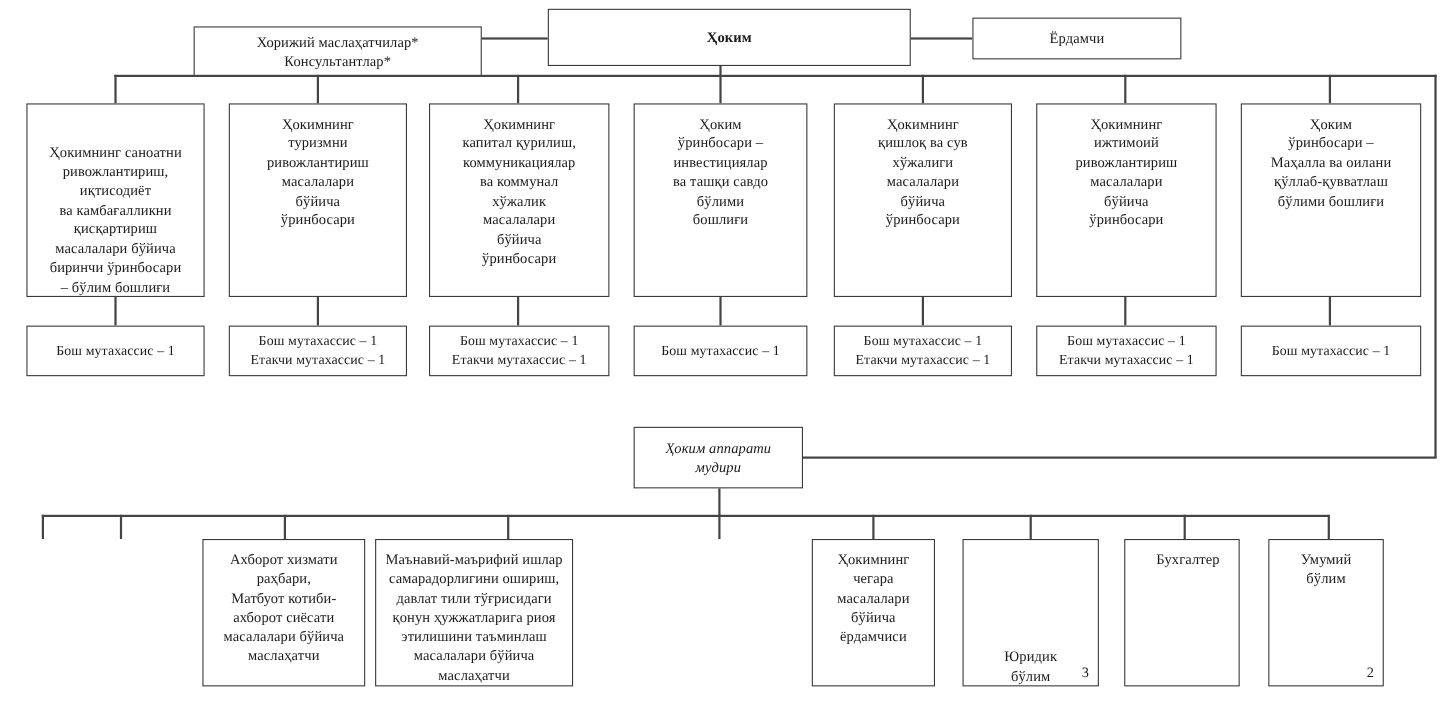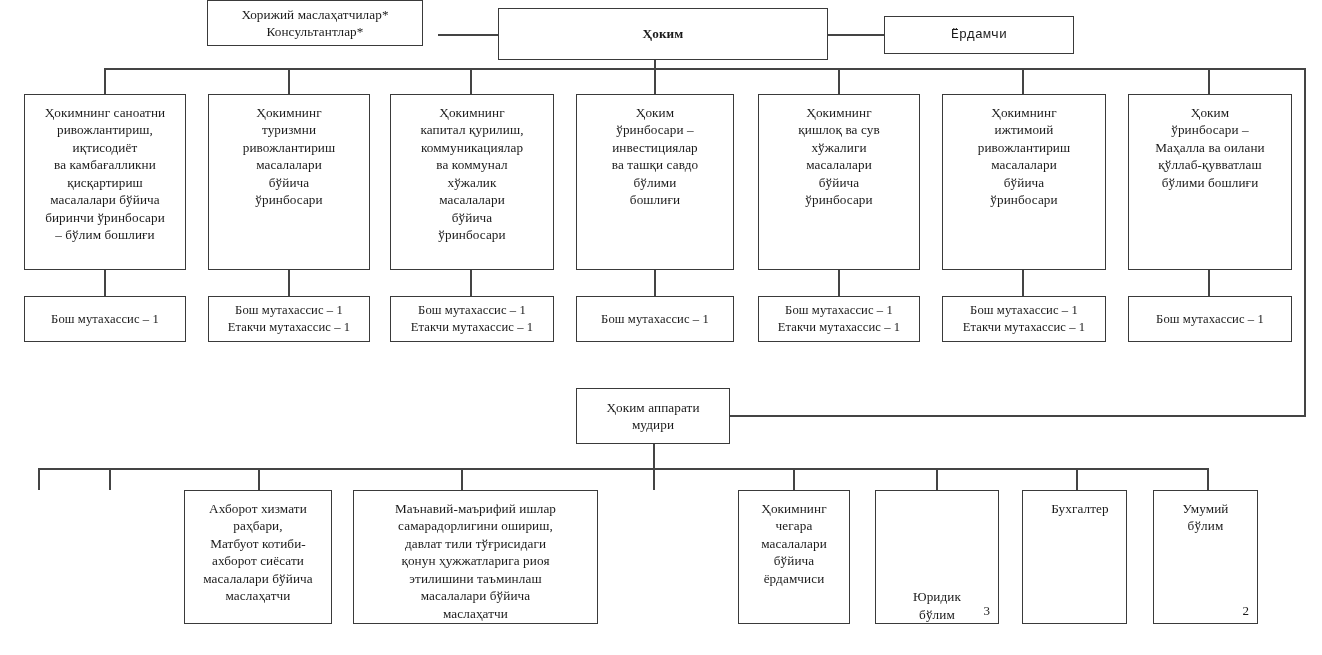--- a/index.html
+++ b/index.html
@@ -51,53 +51,53 @@
     background: #444444;
   }
   .line.h { height: 1.6px; }
   .line.v { width: 1.6px; }
 </style>
 </head>
 <body>
 
 <div id="chart-root">
 
-  <div class="node center-align" style="left:176px; top:0; width:216px; height:46px;margin-left:31px;">
+  <div class="node center-align" style="left:176px; top:24px; width:262px; height:46px;">
     <span class="node-label">Хорижий маслаҳатчилар*
 Консультантлар*</span>
   </div>
 
   <div class="line h" style="left:438px; top:34px; width:60px;"></div>
 
   <div class="node center-align bold" style="left:498px; top:8px; width:330px; height:52px;">
     <span class="node-label">Ҳоким</span>
   </div>
 
   <div class="line h" style="left:828px; top:34px; width:56px;"></div>
 
-  <div class="node center-align" style="left:884px; top:16px; width:190px; height:38px;font-family:Liberation Mono, monospace;">
+  <div class="node center-align" style="left:884px; top:16px; width:190px; height:38px;">
     <span class="node-label">Ёрдамчи</span>
   </div>
 
   <div class="line v" style="left:654px; top:60px; height:9px;"></div>
 
   <div class="line h" style="left:104px; top:68px; width:1202px;"></div>
 
   <div class="line v" style="left:1304px; top:68px; height:348px;"></div>
   <div class="line h" style="left:729px; top:415px; width:577px;"></div>
 
   <div class="line v" style="left:104px; top:68px; height:26px;"></div>
   <div class="line v" style="left:288px; top:68px; height:26px;"></div>
   <div class="line v" style="left:470px; top:68px; height:26px;"></div>
   <div class="line v" style="left:654px; top:68px; height:26px;"></div>
   <div class="line v" style="left:838px; top:68px; height:26px;"></div>
   <div class="line v" style="left:1022px; top:68px; height:26px;"></div>
   <div class="line v" style="left:1208px; top:68px; height:26px;"></div>
 
-  <div class="node top-align" style="left:24px; top:94px; width:162px; height:176px;">
+  <div class="node top-align" style="left:24px; top:94px; width:162px; height:176px;align-items:flex-end;">
     <span class="node-label">Ҳокимнинг саноатни
 ривожлантириш,
 иқтисодиёт
 ва камбағалликни
 қисқартириш
 масалалари бўйича
 биринчи ўринбосари
 – бўлим бошлиғи</span>
   </div>
   <div class="node top-align" style="left:208px; top:94px; width:162px; height:176px;">
@@ -177,21 +177,21 @@
 Етакчи мутахассис – 1</span>
   </div>
   <div class="node center-align small" style="left:942px; top:296px; width:164px; height:46px;">
     <span class="node-label">Бош мутахассис – 1
 Етакчи мутахассис – 1</span>
   </div>
   <div class="node center-align small" style="left:1128px; top:296px; width:164px; height:46px;">
     <span class="node-label">Бош мутахассис – 1</span>
   </div>
 
-  <div class="node center-align" style="left:576px; top:388px; width:154px; height:56px;">
+  <div class="node center-align" style="left:576px; top:388px; width:154px; height:56px;font-style:italic;">
     <span class="node-label">Ҳоким аппарати
 мудири</span>
   </div>
 
   <div class="line v" style="left:653px; top:444px; height:25px;"></div>
 
   <div class="line h" style="left:38px; top:468px; width:1170px;"></div>
 
   <div class="line v" style="left:38px; top:468px; height:22px;"></div>
   <div class="line v" style="left:109px; top:468px; height:22px;"></div>
@@ -207,21 +207,21 @@
   <div class="node top-align" style="left:184px; top:490px; width:148px; height:134px;">
     <span class="node-label">Ахборот хизмати
 раҳбари,
 Матбуот котиби-
 ахборот сиёсати
 масалалари бўйича
 маслаҳатчи</span>
     <span class="count-badge"></span>
   </div>
 
-  <div class="node top-align" style="left:353px; top:490px; width:245px; height:134px;">
+  <div class="node top-align" style="left:341px; top:490px; width:180px; height:134px;">
     <span class="node-label">Маънавий-маърифий ишлар
 самарадорлигини ошириш,
 давлат тили тўғрисидаги
 қонун ҳужжатларига риоя
 этилишини таъминлаш
 масалалари бўйича
 маслаҳатчи</span>
     <span class="count-badge"></span>
   </div>
 

